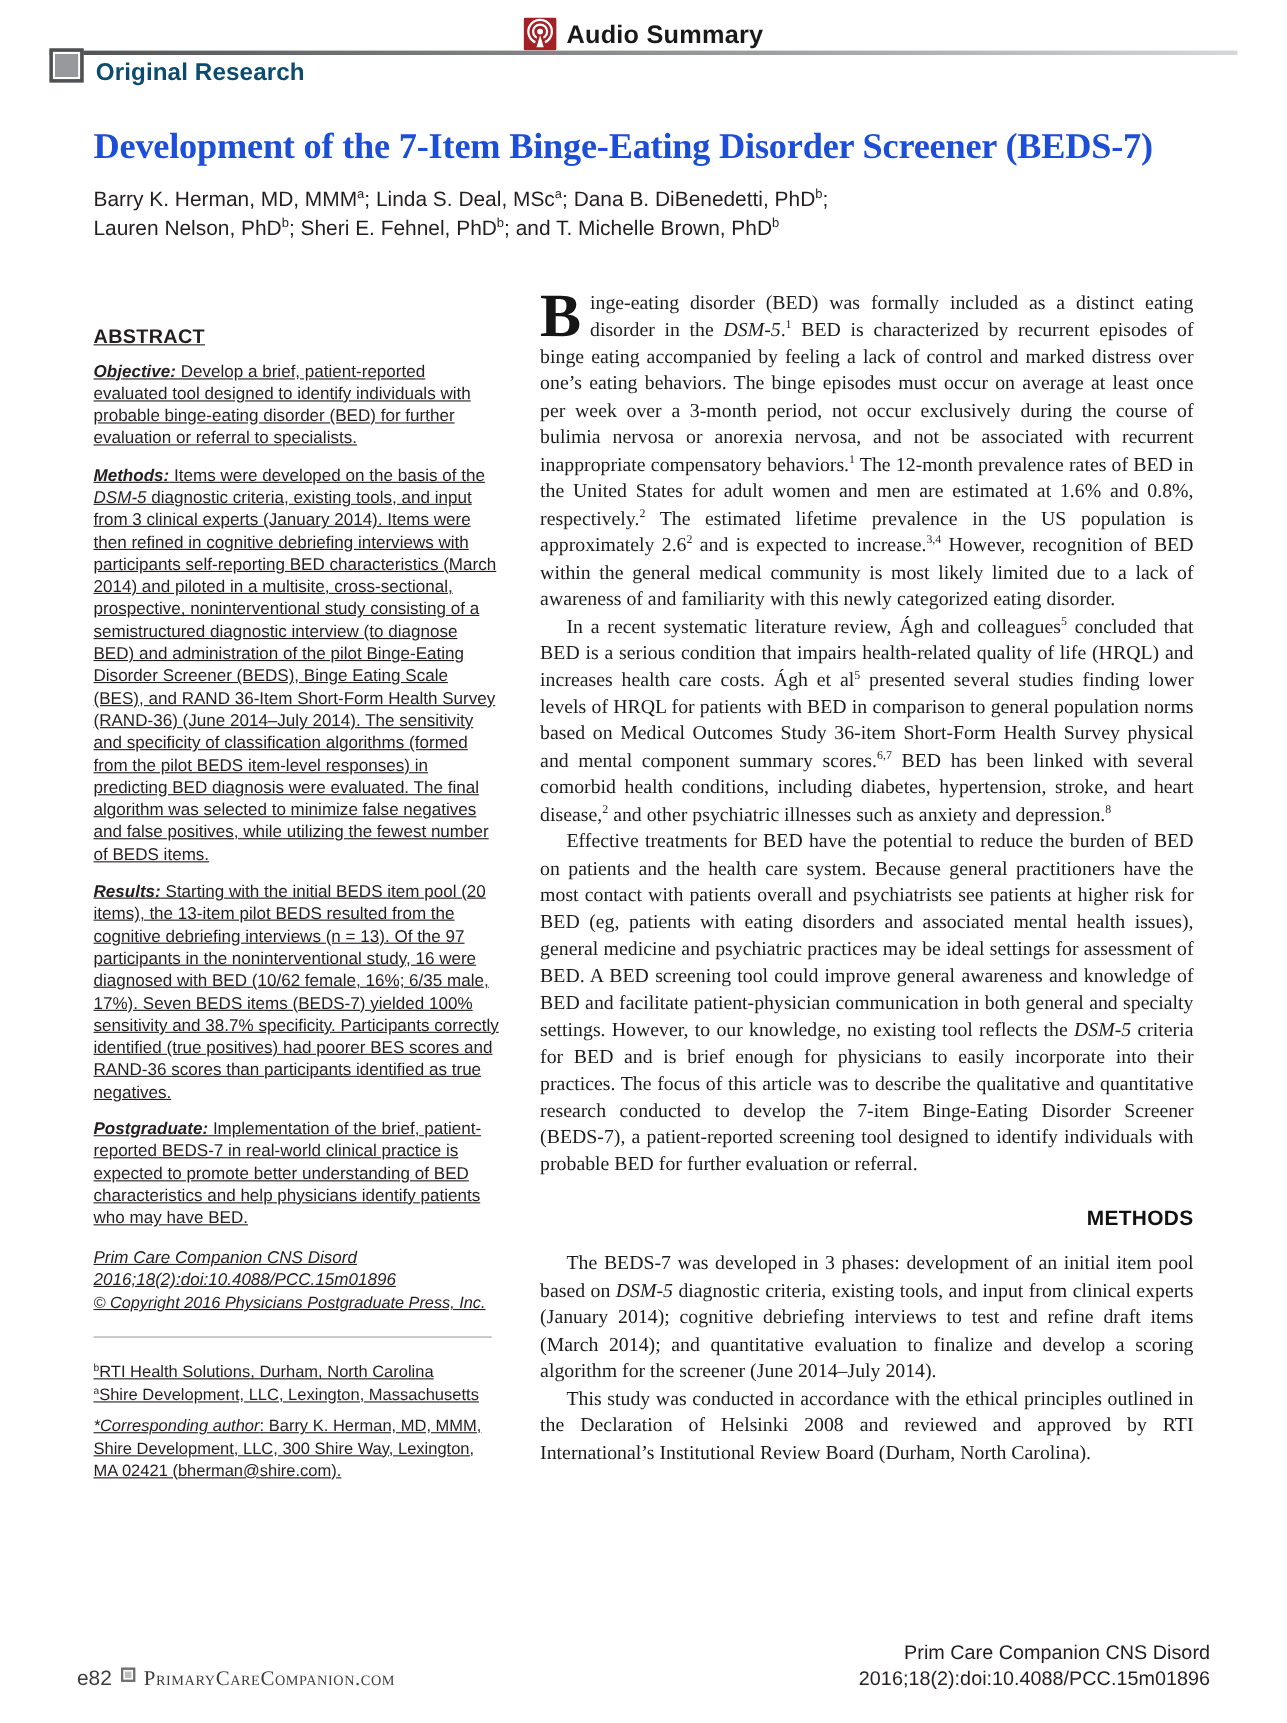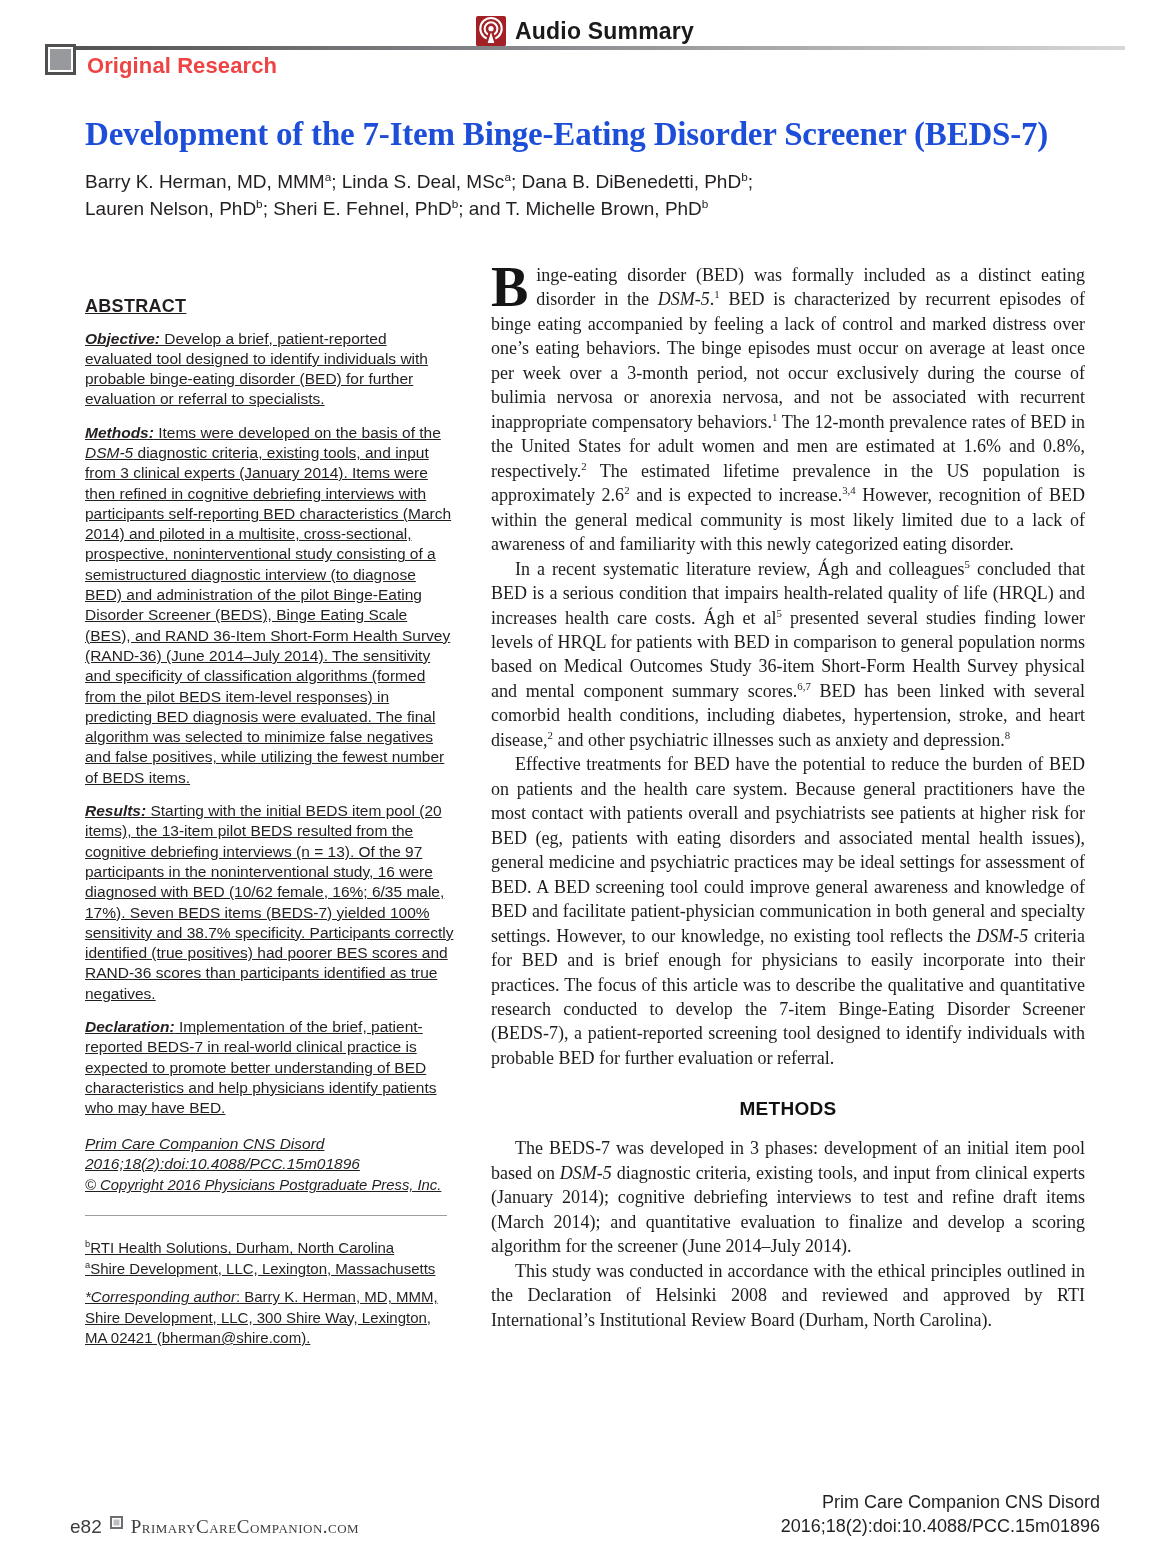--- a/index.html
+++ b/index.html
@@ -30,21 +30,21 @@
     position: absolute; left: 0; right: 0; top: 0; height: 4px;
     background: linear-gradient(to right, #4f5052 0%, #88898c 45%, #d6d7d8 100%);
   }
   .section-head .square {
     position: absolute; left: 0; top: -2px; width: 31px; height: 31px;
     background: #97999c; border: 3px solid #4f5052;
     box-shadow: inset 0 0 0 2px #ffffff;
   }
   .section-head .sec-label {
     position: absolute; left: 42px; top: 7px;
-    font-size: 22px; font-weight: 700; color: #ef4444; letter-spacing: 0.1px;
+    font-size: 22px; font-weight: 700; color: #0c4a6e; letter-spacing: 0.1px;
   }
 
   
   .title-block { margin: 26px 85px 0 85px; }
   .article-title {
     font-family: "Liberation Serif", "DejaVu Serif", serif;
     font-size: 33px; font-weight: 700; color: #1d4ed8; letter-spacing: -0.2px;
   }
   .authors { margin-top: 16px; font-size: 19px; line-height: 1.42; color: #231f20; }
   .authors sup { font-size: 0.62em; line-height: 0; }
@@ -77,21 +77,21 @@
   .body-text p.indent { text-indent: 24px; }
   .body-text sup { font-size: 0.6em; line-height: 0; vertical-align: super; }
   .dropcap {
     float: left; font-family: "Liberation Serif", "DejaVu Serif", serif;
     font-weight: 700; font-size: 56px; line-height: 44px;
     padding: 2px 8px 0 0; color: #161616;
   }
   .methods-heading {
     font-family: "Liberation Sans", "DejaVu Sans", sans-serif;
     font-size: 19px; font-weight: 700; letter-spacing: 0.3px;
-    margin: 26px 0 14px 0; text-align: center; color: #111;
+    margin: 26px 0 14px 0; text-align: right; color: #111;
   }
 
   
   .footer {
     position: absolute; left: 70px; right: 70px; bottom: 28px;
     display: flex; justify-content: space-between; align-items: flex-end;
   }
   .footer-left { display: flex; align-items: flex-start; gap: 8px; }
   .page-num { font-size: 19px; color: #3d3d3f; }
   .footer-square {
@@ -142,21 +142,21 @@
 
     <div class="col-left abstract">
       <div class="abstract-heading">ABSTRACT</div>
 
       <p class="abs-sec"><span class="abs-label">Objective:</span><span> Develop a brief, patient-reported evaluated tool designed to identify individuals with probable binge-eating disorder (BED) for further evaluation or referral to specialists.</span></p>
 
       <p class="abs-sec"><span class="abs-label">Methods:</span><span> Items were developed on the basis of the <i>DSM-5</i> diagnostic criteria, existing tools, and input from 3 clinical experts (January 2014). Items were then refined in cognitive debriefing interviews with participants self-reporting BED characteristics (March 2014) and piloted in a multisite, cross-sectional, prospective, noninterventional study consisting of a semistructured diagnostic interview (to diagnose BED) and administration of the pilot Binge-Eating Disorder Screener (BEDS), Binge Eating Scale (BES), and RAND 36-Item Short-Form Health Survey (RAND-36) (June 2014–July 2014). The sensitivity and specificity of classification algorithms (formed from the pilot BEDS item-level responses) in predicting BED diagnosis were evaluated. The final algorithm was selected to minimize false negatives and false positives, while utilizing the fewest number of BEDS items.</span></p>
 
       <p class="abs-sec"><span class="abs-label">Results:</span><span> Starting with the initial BEDS item pool (20 items), the 13-item pilot BEDS resulted from the cognitive debriefing interviews (n = 13). Of the 97 participants in the noninterventional study, 16 were diagnosed with BED (10/62 female, 16%; 6/35 male, 17%). Seven BEDS items (BEDS-7) yielded 100% sensitivity and 38.7% specificity. Participants correctly identified (true positives) had poorer BES scores and RAND-36 scores than participants identified as true negatives.</span></p>
 
-      <p class="abs-sec"><span class="abs-label">Declaration:</span><span> Implementation of the brief, patient-reported BEDS-7 in real-world clinical practice is expected to promote better understanding of BED characteristics and help physicians identify patients who may have BED.</span></p>
+      <p class="abs-sec"><span class="abs-label">Postgraduate:</span><span> Implementation of the brief, patient-reported BEDS-7 in real-world clinical practice is expected to promote better understanding of BED characteristics and help physicians identify patients who may have BED.</span></p>
 
       <div class="citation">
         <span class="line">Prim Care Companion CNS Disord</span>
         <span class="line">2016;18(2):doi:10.4088/PCC.15m01896</span>
       </div>
       <div class="copyright">© Copyright 2016 Physicians Postgraduate Press, Inc.</div>
 
       <hr class="abstract-rule">
 
       <div class="affiliations">

